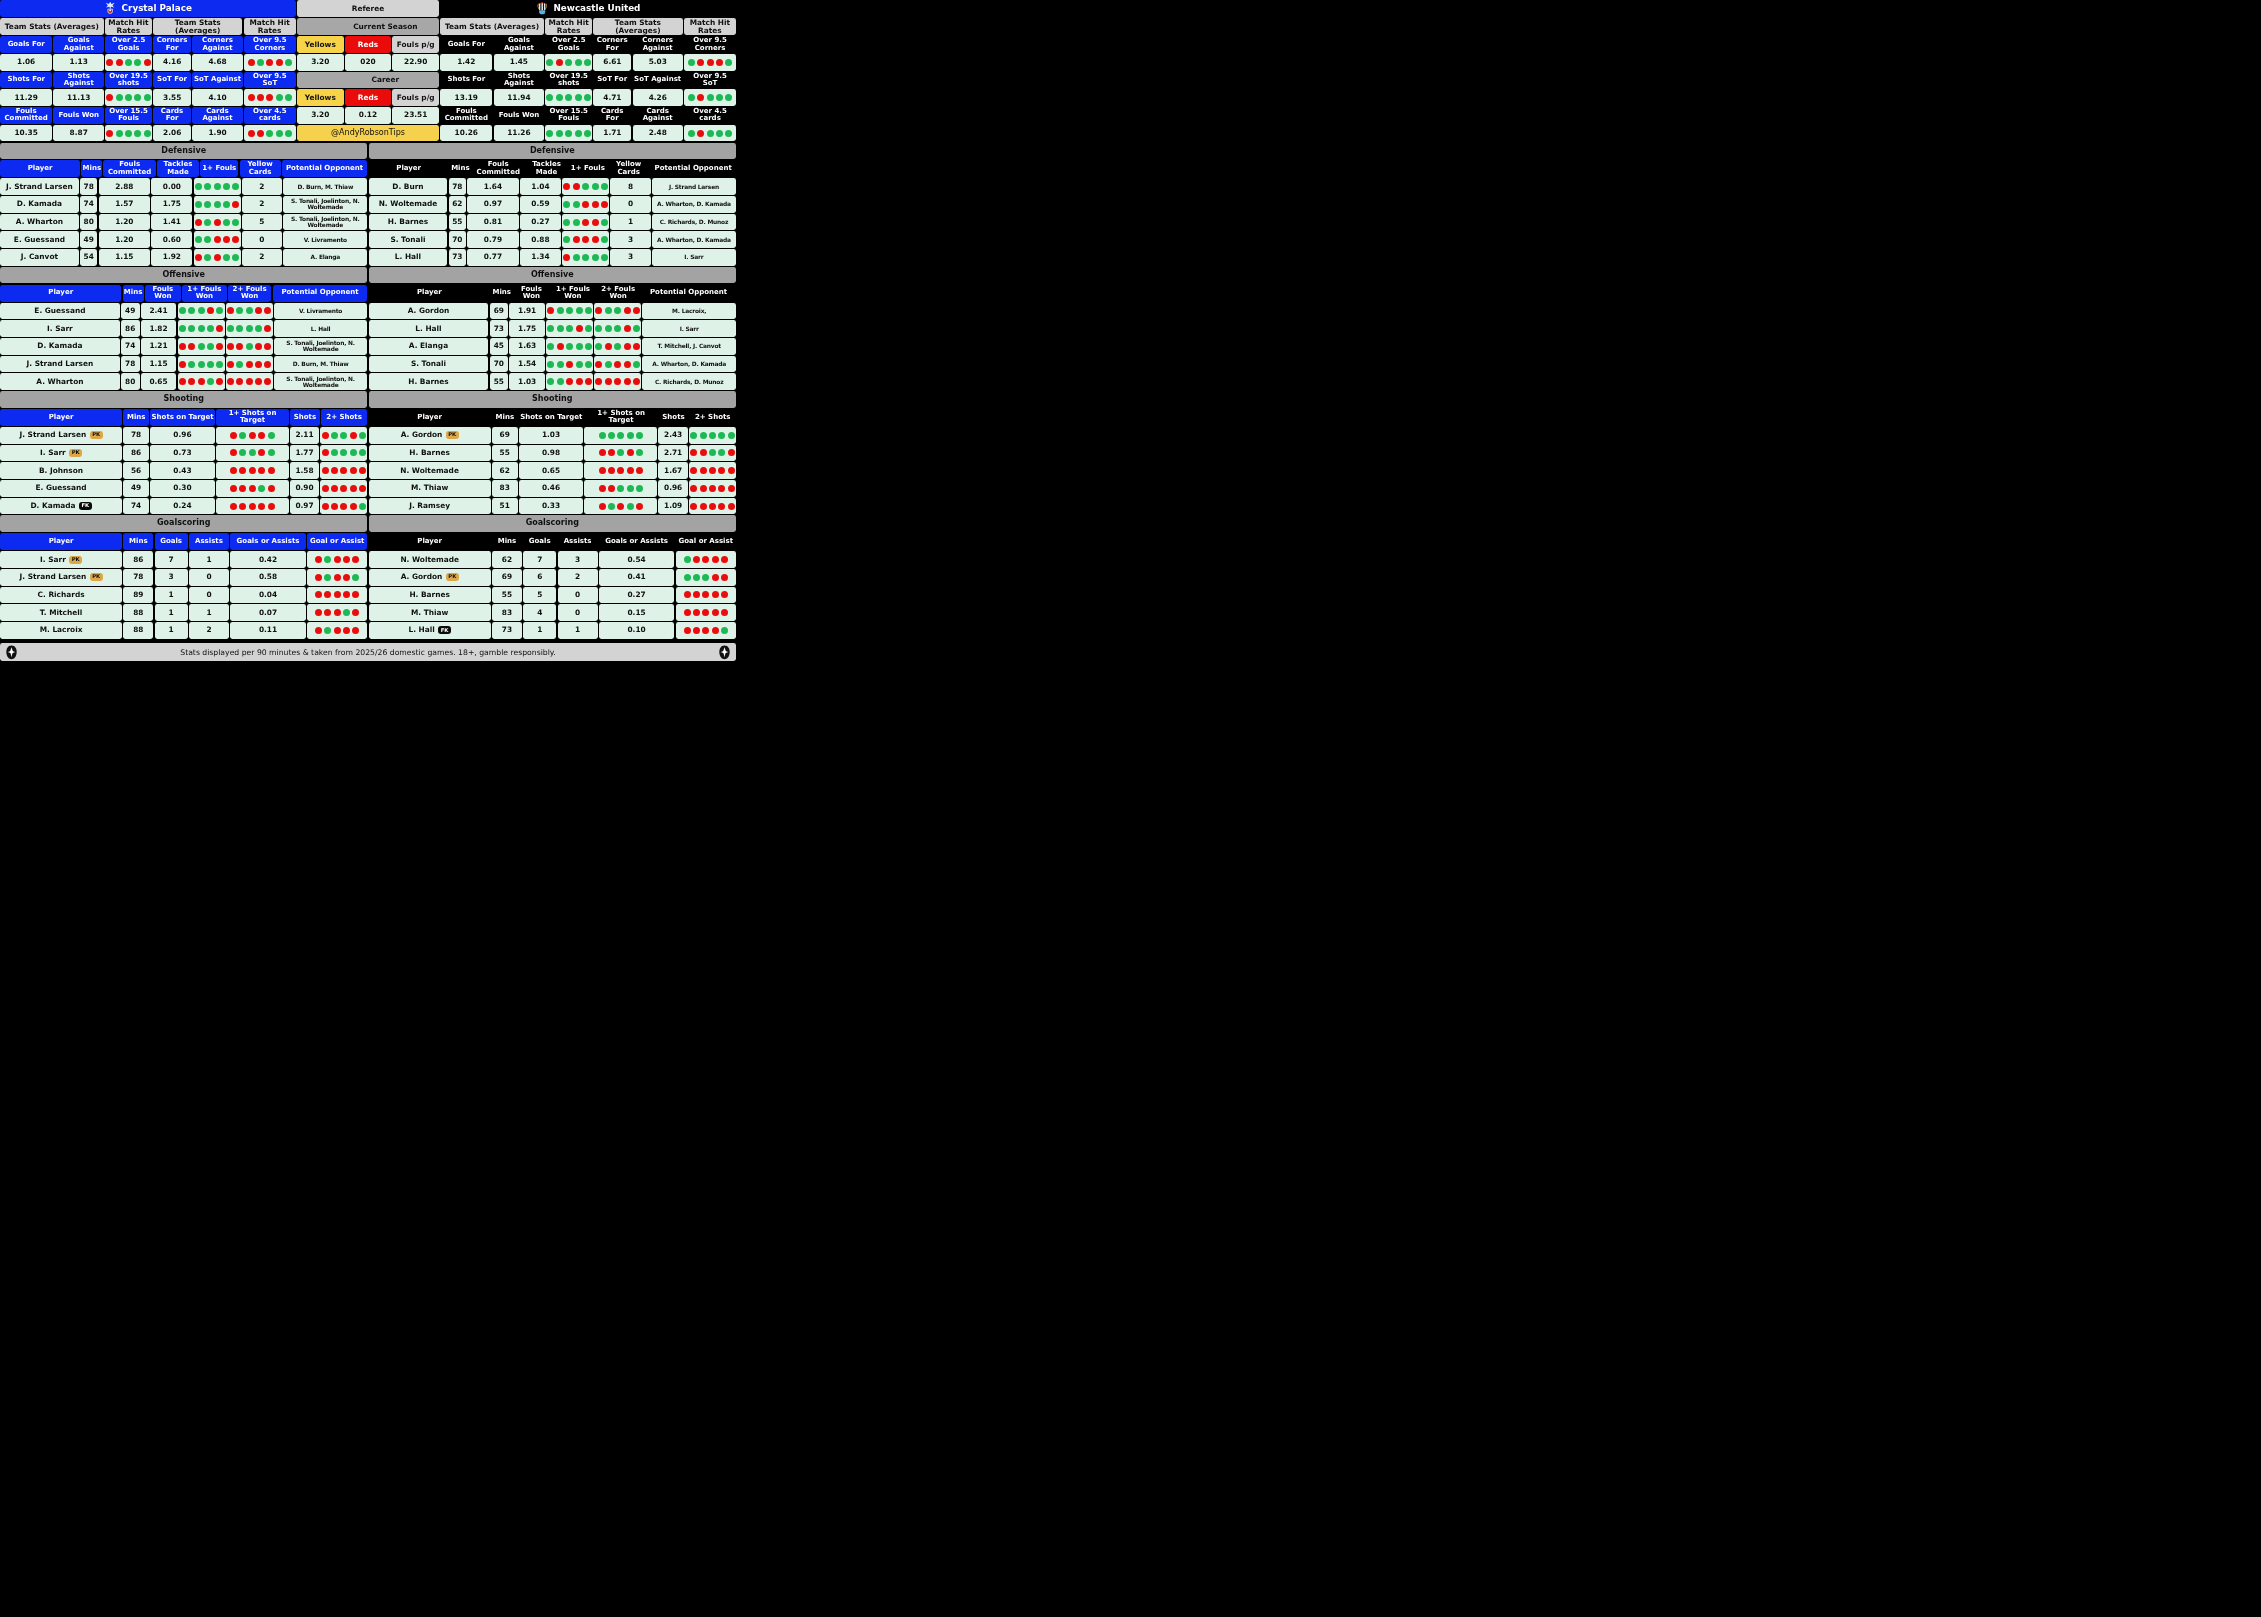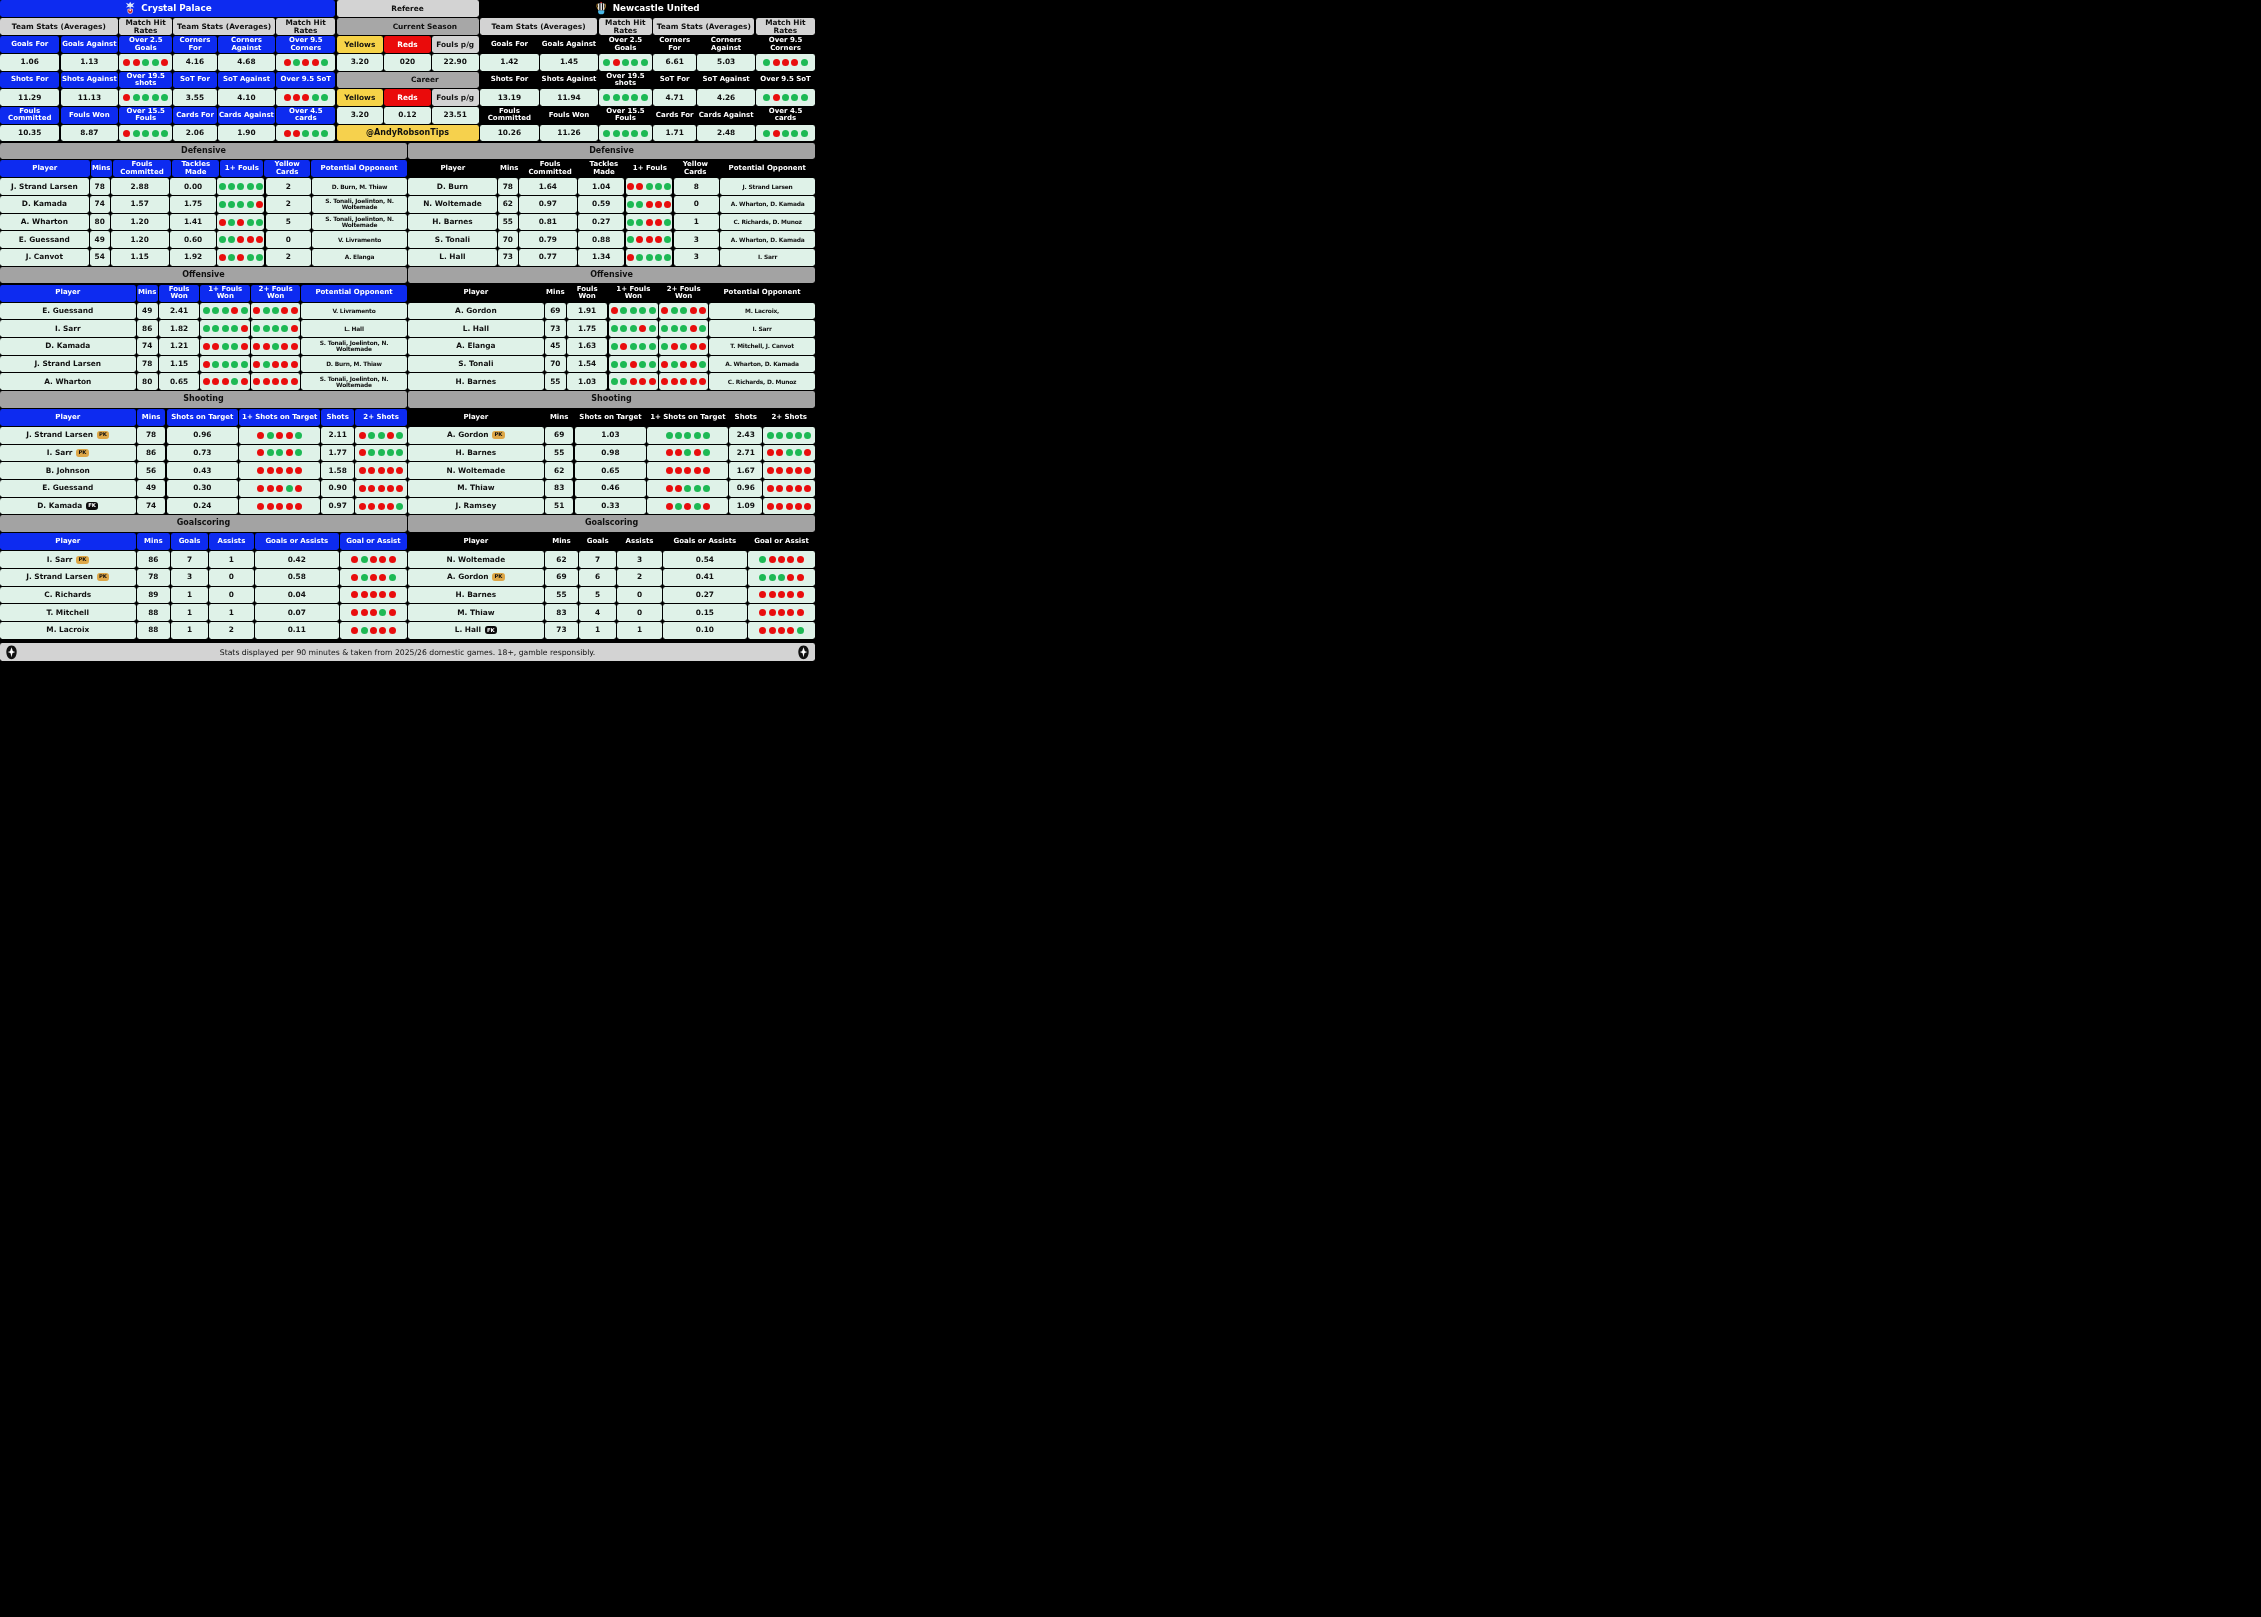--- a/index.html
+++ b/index.html
@@ -1,18 +1,18 @@
 <!DOCTYPE html>
 <html style="font-size:9.4px"><head>
 <meta charset="utf-8">
 <style>
   html,body{margin:0;padding:0;background:#000;}
   body{width:924px;height:661px;overflow:hidden;
        font-family:"DejaVu Sans","Liberation Sans",sans-serif;-webkit-font-smoothing:antialiased;}
-  .page{width:815px;height:661px;display:flex;flex-direction:column;gap:1.2px;background:#000;}
+  .page{width:736px;height:661px;display:flex;flex-direction:column;gap:1.2px;background:#000;}
   .top-row{display:flex;gap:1.2px;}
   .team-top{flex:1;display:flex;flex-direction:column;gap:1.2px;}
   .ref-panel{width:142px;display:flex;flex-direction:column;gap:1.2px;}
   .bottom-row{flex:1;display:flex;gap:1.2px;}
   .team-sections{flex:1;display:flex;flex-direction:column;gap:1.2px;}
   .section{display:flex;flex-direction:column;gap:1.2px;}
   .grid-row{display:grid;gap:1.2px;}
   .cell{display:flex;align-items:center;justify-content:center;border-radius:2.4px;
         text-align:center;line-height:1.05;padding:0 1.2px;box-sizing:border-box;}
   .h29{height:17px;} .h28{height:16.5px;}
@@ -22,21 +22,21 @@
   .sec-title{background:#a3a3a3;color:#101010;font-weight:bold;font-size:8px;height:16.5px;}
   .label-cell{color:#fff;font-weight:bold;font-size:7px;}
   .theme-blue .label-cell{background:#0d2bf0;}
   .theme-black .label-cell{background:#000;}
   .theme-blue .team-header{background:#0d2bf0;}
   .theme-black .team-header{background:#000;}
   .value-cell{background:#dff2e8;color:#101010;font-weight:bold;font-size:7.4px;}
   .opp{font-size:5.9px;letter-spacing:-0.2px;}
   .hdr-yellow{background:#f6d348;color:#101010;font-weight:bold;font-size:7.4px;}
   .hdr-red{background:#ea0b0b;color:#fff;font-weight:bold;font-size:7.4px;}
-  .handle{background:#f6d14d;color:#101010;font-weight:bold;font-size:8px;}
+  .handle{background:#f6d14d;color:#101010;font-weight:normal;font-size:8px;}
   .dots{display:flex;gap:2.4px;align-items:center;justify-content:center;}
   .dot{width:7px;height:7px;border-radius:50%;display:inline-block;}
   .dot-g{background:#1db954;} .dot-r{background:#e90d0d;}
   .badge{display:inline-flex;align-items:center;justify-content:center;border-radius:2.9px;
          font-size:5.3px;font-weight:bold;padding:1.2px 2.4px;margin-left:3.5px;}
   .badge-pk{background:#dda747;color:#101010;}
   .badge-fk{background:#0b0b0b;color:#fff;}
   .footer{height:17.7px;background:#d3d3d3;border-radius:2.4px;display:flex;align-items:center;
           justify-content:center;position:relative;}
   .footer-text{color:#101010;font-weight:normal;font-size:7.7px;}

